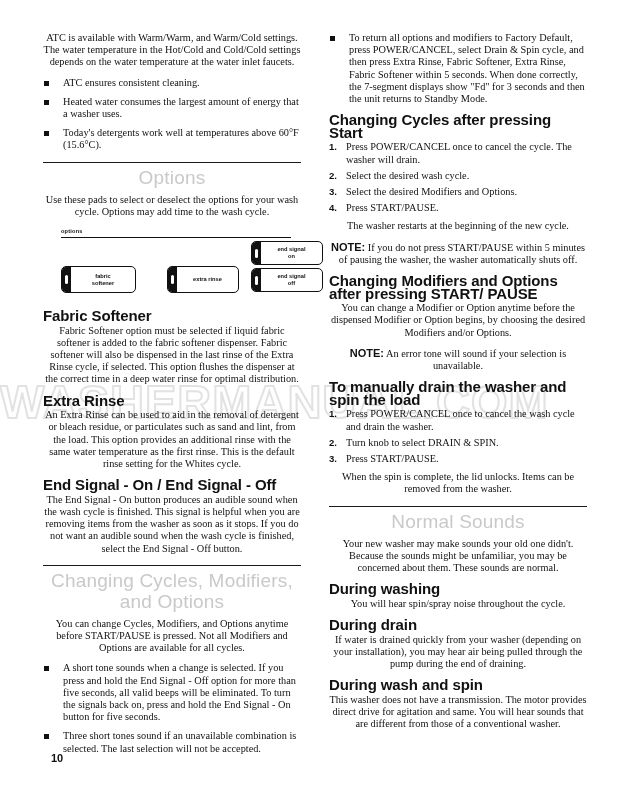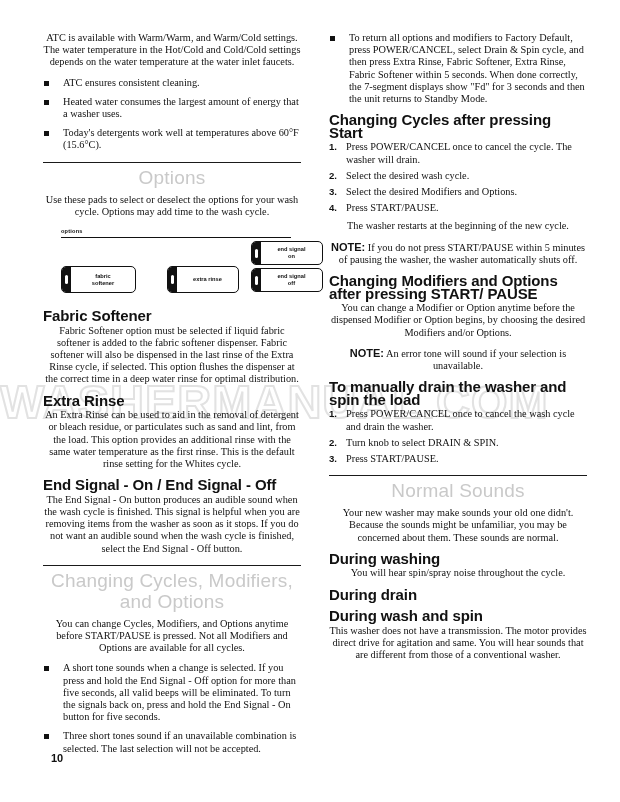--- a/index.html
+++ b/index.html
@@ -370,32 +370,34 @@
       </li>
       <li>
         <span class="num">2.</span>
         <span>Turn knob to select DRAIN &amp; SPIN.</span>
       </li>
       <li>
         <span class="num">3.</span>
         <span>Press START/PAUSE.</span>
       </li>
     </ol>
+    <p class="body">When the spin is complete, the lid unlocks. Items can be removed from the washer.</p>
 
     <div class="section-head">
       <div class="rule"></div>
       <div class="title">Normal Sounds</div>
     </div>
 
     <p class="body">Your new washer may make sounds your old one didn't. Because the sounds might be unfamiliar, you may be concerned about them. These sounds are normal.</p>
 
     <h3 class="sub">During washing</h3>
     <p class="body">You will hear spin/spray noise throughout the cycle.</p>
 
     <h3 class="sub">During drain</h3>
+    <p class="body">If water is drained quickly from your washer (depending on your installation), you may hear air being pulled through the pump during the end of draining.</p>
 
     <h3 class="sub">During wash and spin</h3>
     <p class="body">This washer does not have a transmission. The motor provides direct drive for agitation and same. You will hear sounds that are different from those of a conventional washer.</p>
 
   </div>
 
   <div id="page-number">10</div>
 
 </div>
 

